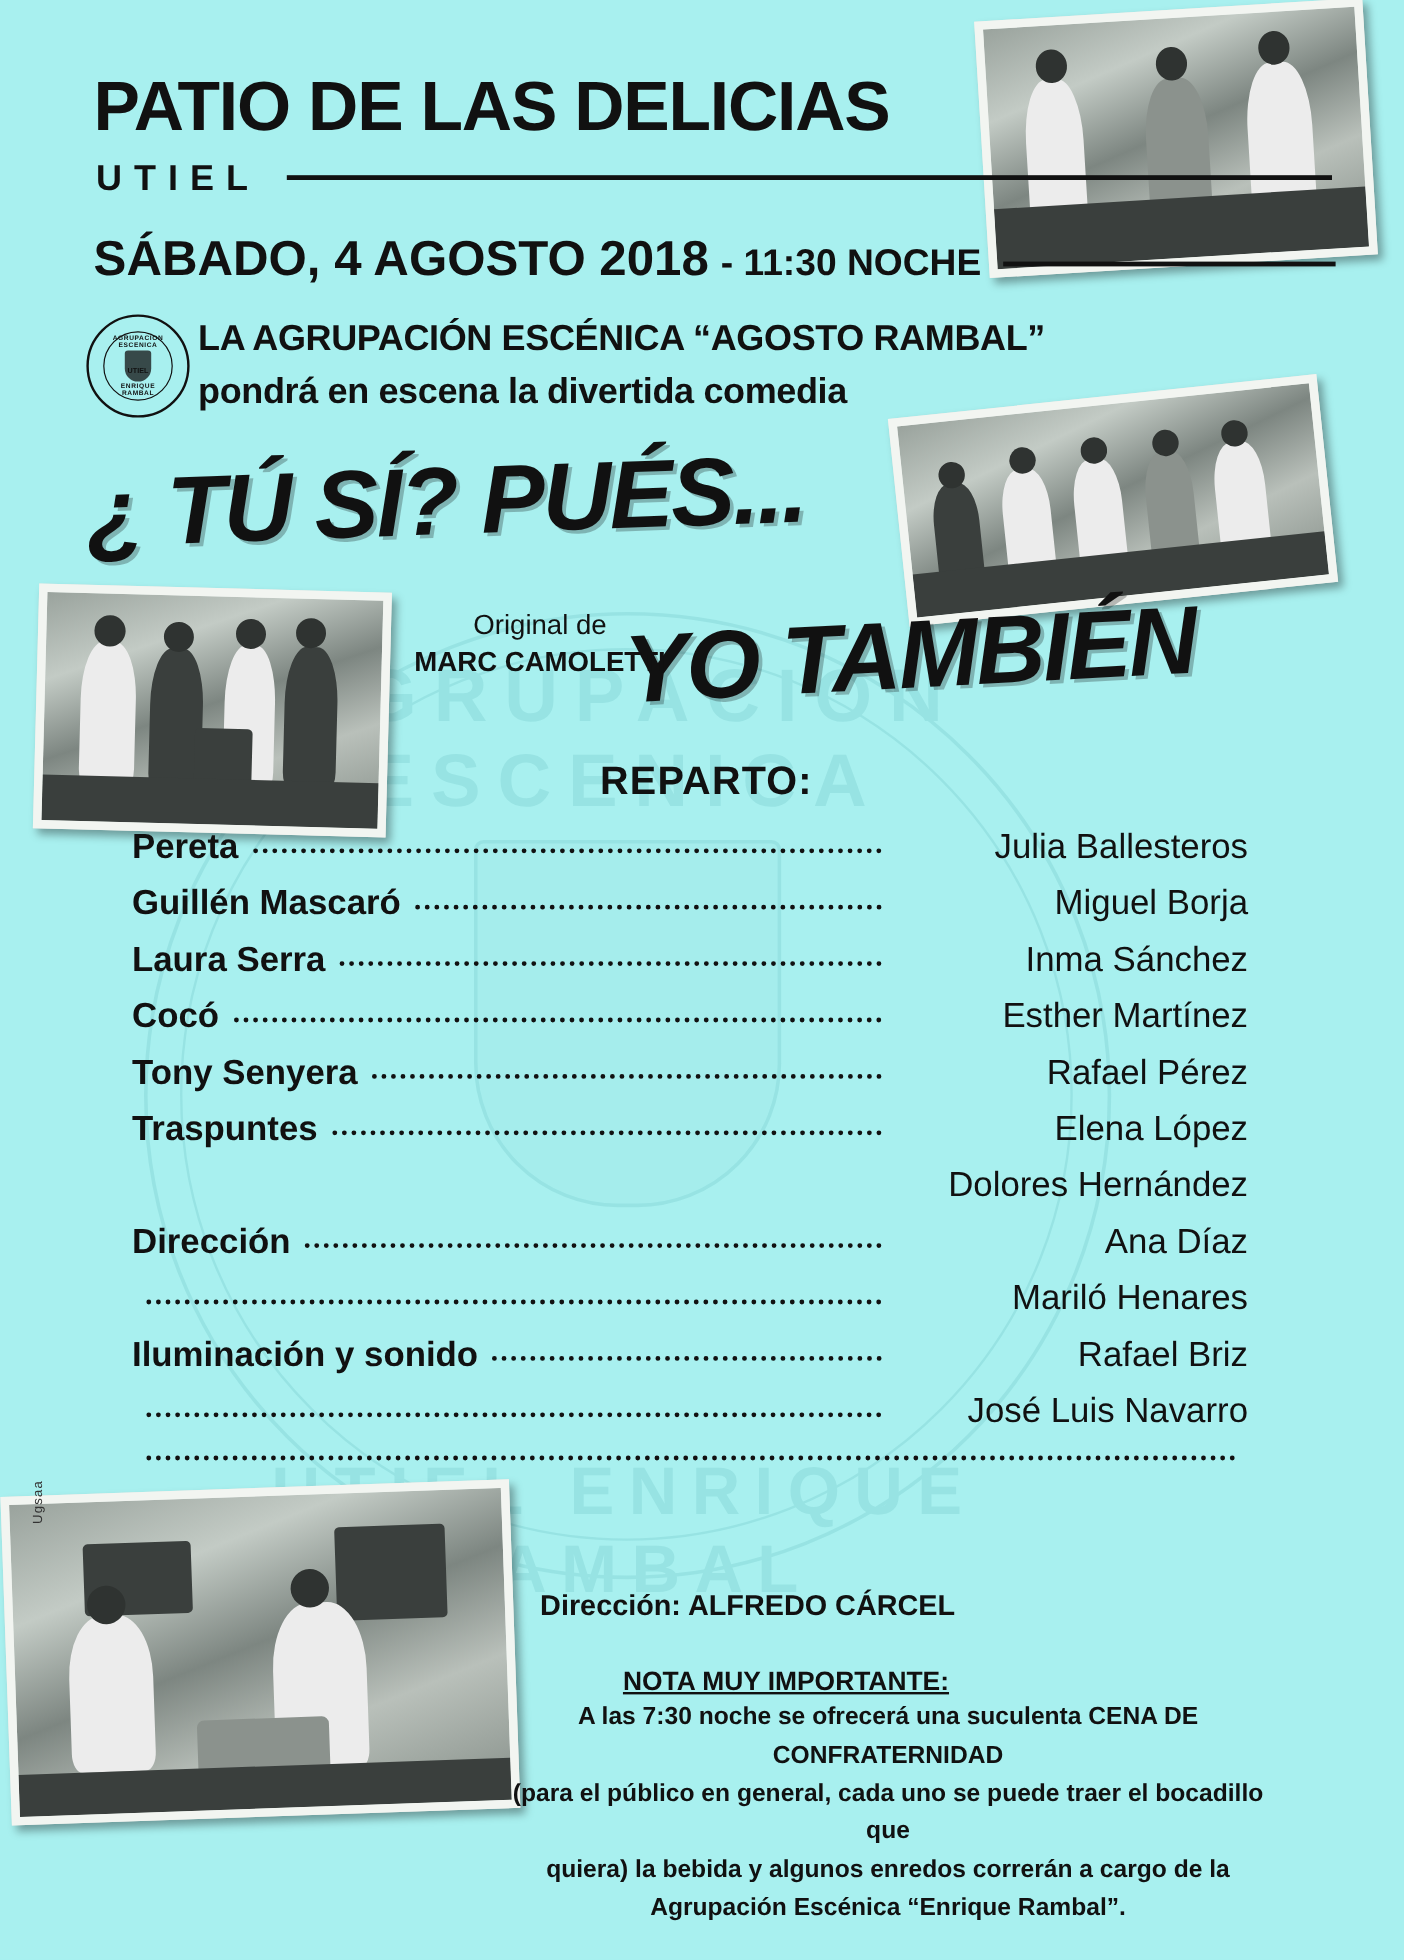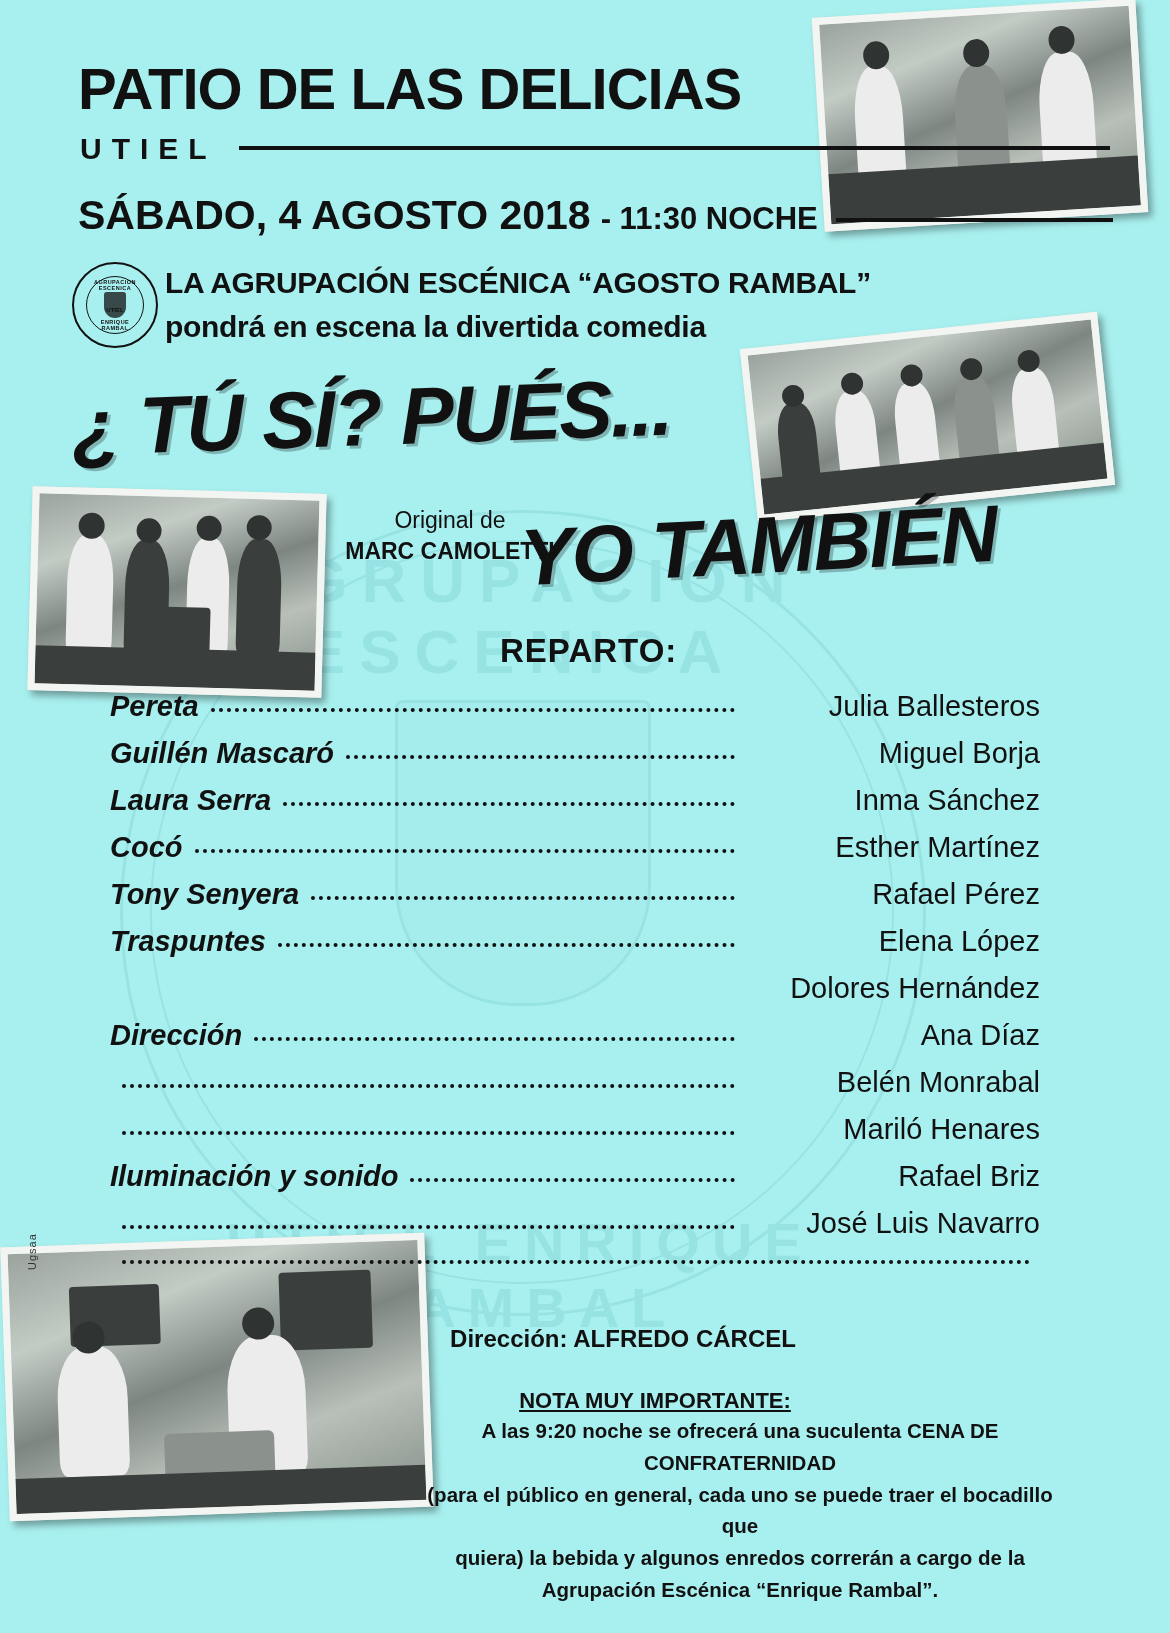--- a/index.html
+++ b/index.html
@@ -274,21 +274,20 @@
   .cast-row {
     display: flex;
     align-items: baseline;
     height: 47px;
   }
   .role {
     font-size: 29px;
     font-weight: bold;
     white-space: nowrap;
     color: #111;
-    font-style: italic;
   }
   .dots {
     flex: 1;
     margin: 0 10px 0 12px;
     position: relative;
     top: -4px;
     border-bottom: 4px dotted #111;
     height: 10px;
     min-width: 30px;
   }
@@ -521,25 +520,20 @@
           <div class="actor">Dolores Hernández</div>
         </div>
         <div class="cast-row">
           <div class="role">Dirección</div>
           <div class="dots"></div>
           <div class="actor">Ana Díaz</div>
         </div>
         <div class="cast-row">
           <div class="role"></div>
           <div class="dots"></div>
-          <div class="actor">Belén Monrabal</div>
-        </div>
-        <div class="cast-row">
-          <div class="role"></div>
-          <div class="dots"></div>
           <div class="actor">Mariló Henares</div>
         </div>
         <div class="cast-row">
           <div class="role">Iluminación y sonido</div>
           <div class="dots"></div>
           <div class="actor">Rafael Briz</div>
         </div>
         <div class="cast-row">
           <div class="role"></div>
           <div class="dots"></div>
@@ -551,20 +545,20 @@
         </div>
       </div>
 
     <div class="direccion">
       <span>Dirección:</span>
       <span class="dir-name">ALFREDO CÁRCEL</span>
     </div>
 
     <div class="nota-title">NOTA MUY IMPORTANTE:</div>
     <div class="nota-body" id="note-body">
-        <div>A las 9:20 noche se ofrecerá una suculenta CENA DE CONFRATERNIDAD</div>
+        <div>A las 7:30 noche se ofrecerá una suculenta CENA DE CONFRATERNIDAD</div>
         <div>(para el público en general, cada uno se puede traer el bocadillo que</div>
         <div>quiera) la bebida y algunos enredos correrán a cargo de la</div>
         <div>Agrupación Escénica “Enrique Rambal”.</div>
       </div>
 
   </div>
 </div>
 
 </body></html>

